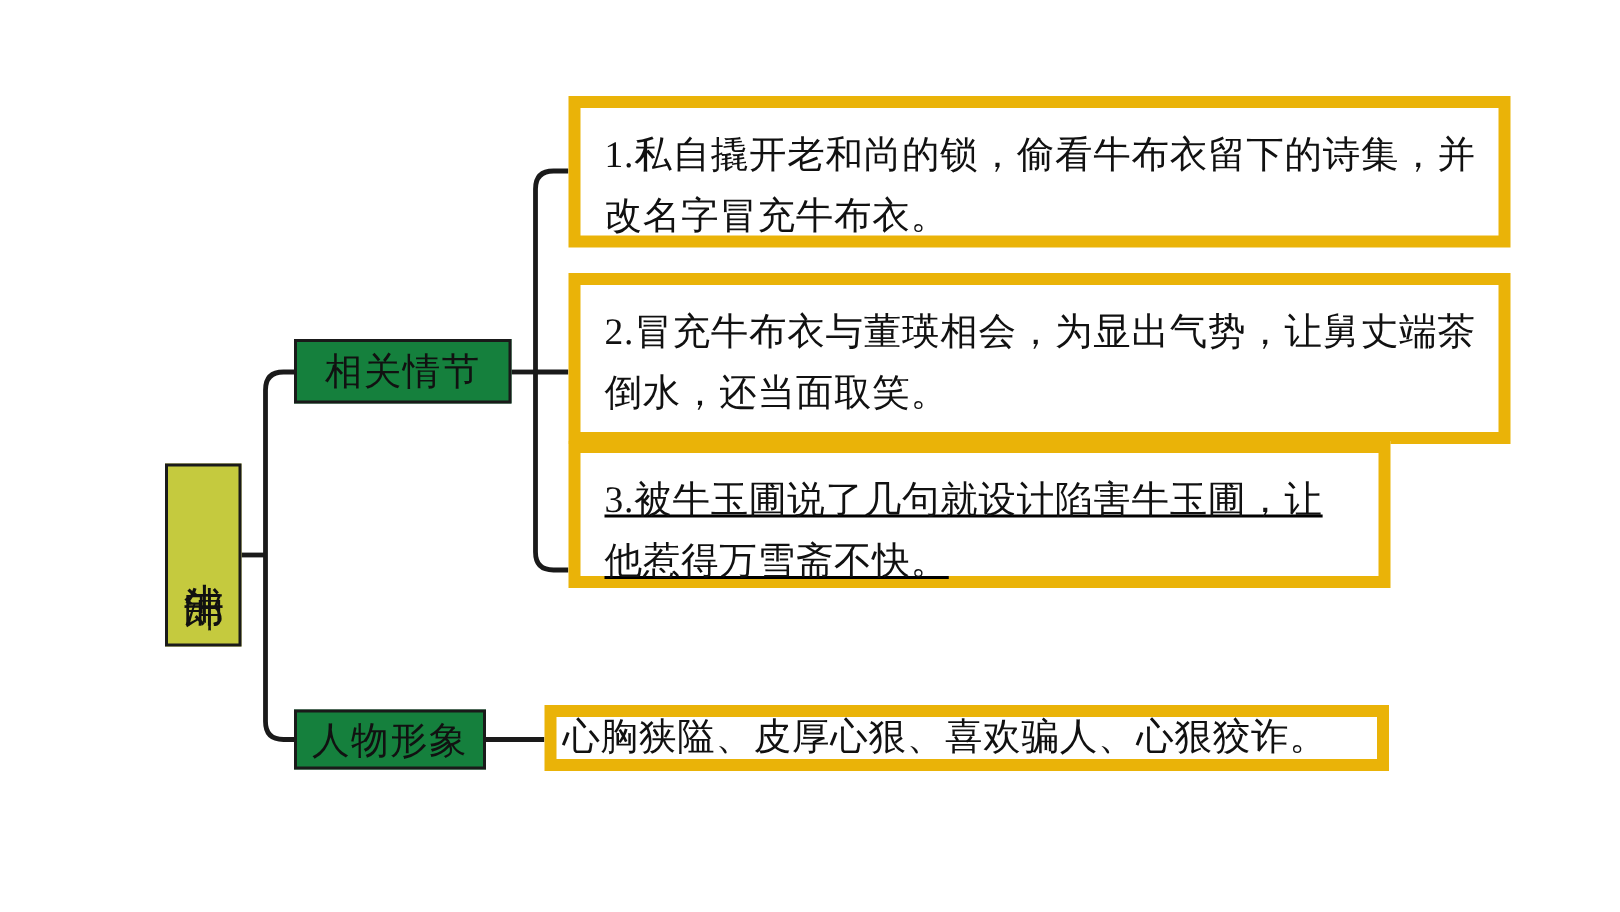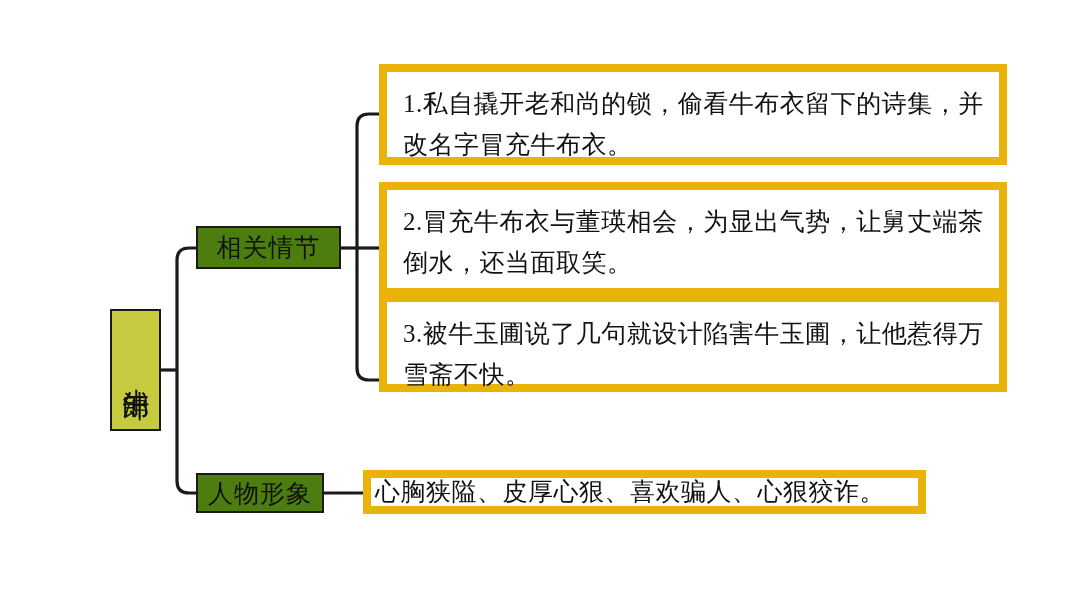--- a/index.html
+++ b/index.html
@@ -50,21 +50,21 @@
     letter-spacing: 2px;
     color: #111111;
     font-family: "Liberation Serif", "DejaVu Serif", serif;
     font-weight: 500;
   }
 
   
   .branch-box {
     position: absolute;
     border: 2px solid #1a1a1a;
-    background: #4d7c0f;
+    background: #15803d;
     box-sizing: border-box;
     display: flex;
     align-items: center;
     justify-content: center;
     z-index: 5;
   }
   .branch-box .btext {
     font-size: 25px;
     color: #111111;
     letter-spacing: 1px;
@@ -98,21 +98,21 @@
     display: block;
     font-size: 25px;
     line-height: 1.62;
     color: #111111;
     letter-spacing: 0.5px;
     text-align: left;
     font-family: "Liberation Serif", "DejaVu Serif", serif;
   }
   #detail-1 { left: 379px; top: 64px;  width: 628px; height: 101px; }
   #detail-2 { left: 379px; top: 182px; width: 628px; height: 114px; }
-  #detail-3 { left: 379px; top: 294px; width: 628px; height: 98px; }
+  #detail-3 { left: 379px; top: 294px; width: 548px; height: 98px; text-decoration: underline; }
 
   #detail-character {
     left: 363px;
     top: 470px;
     width: 563px;
     height: 44px;
     padding: 0 0 0 4px;
     display: flex;
     align-items: center;
   }

